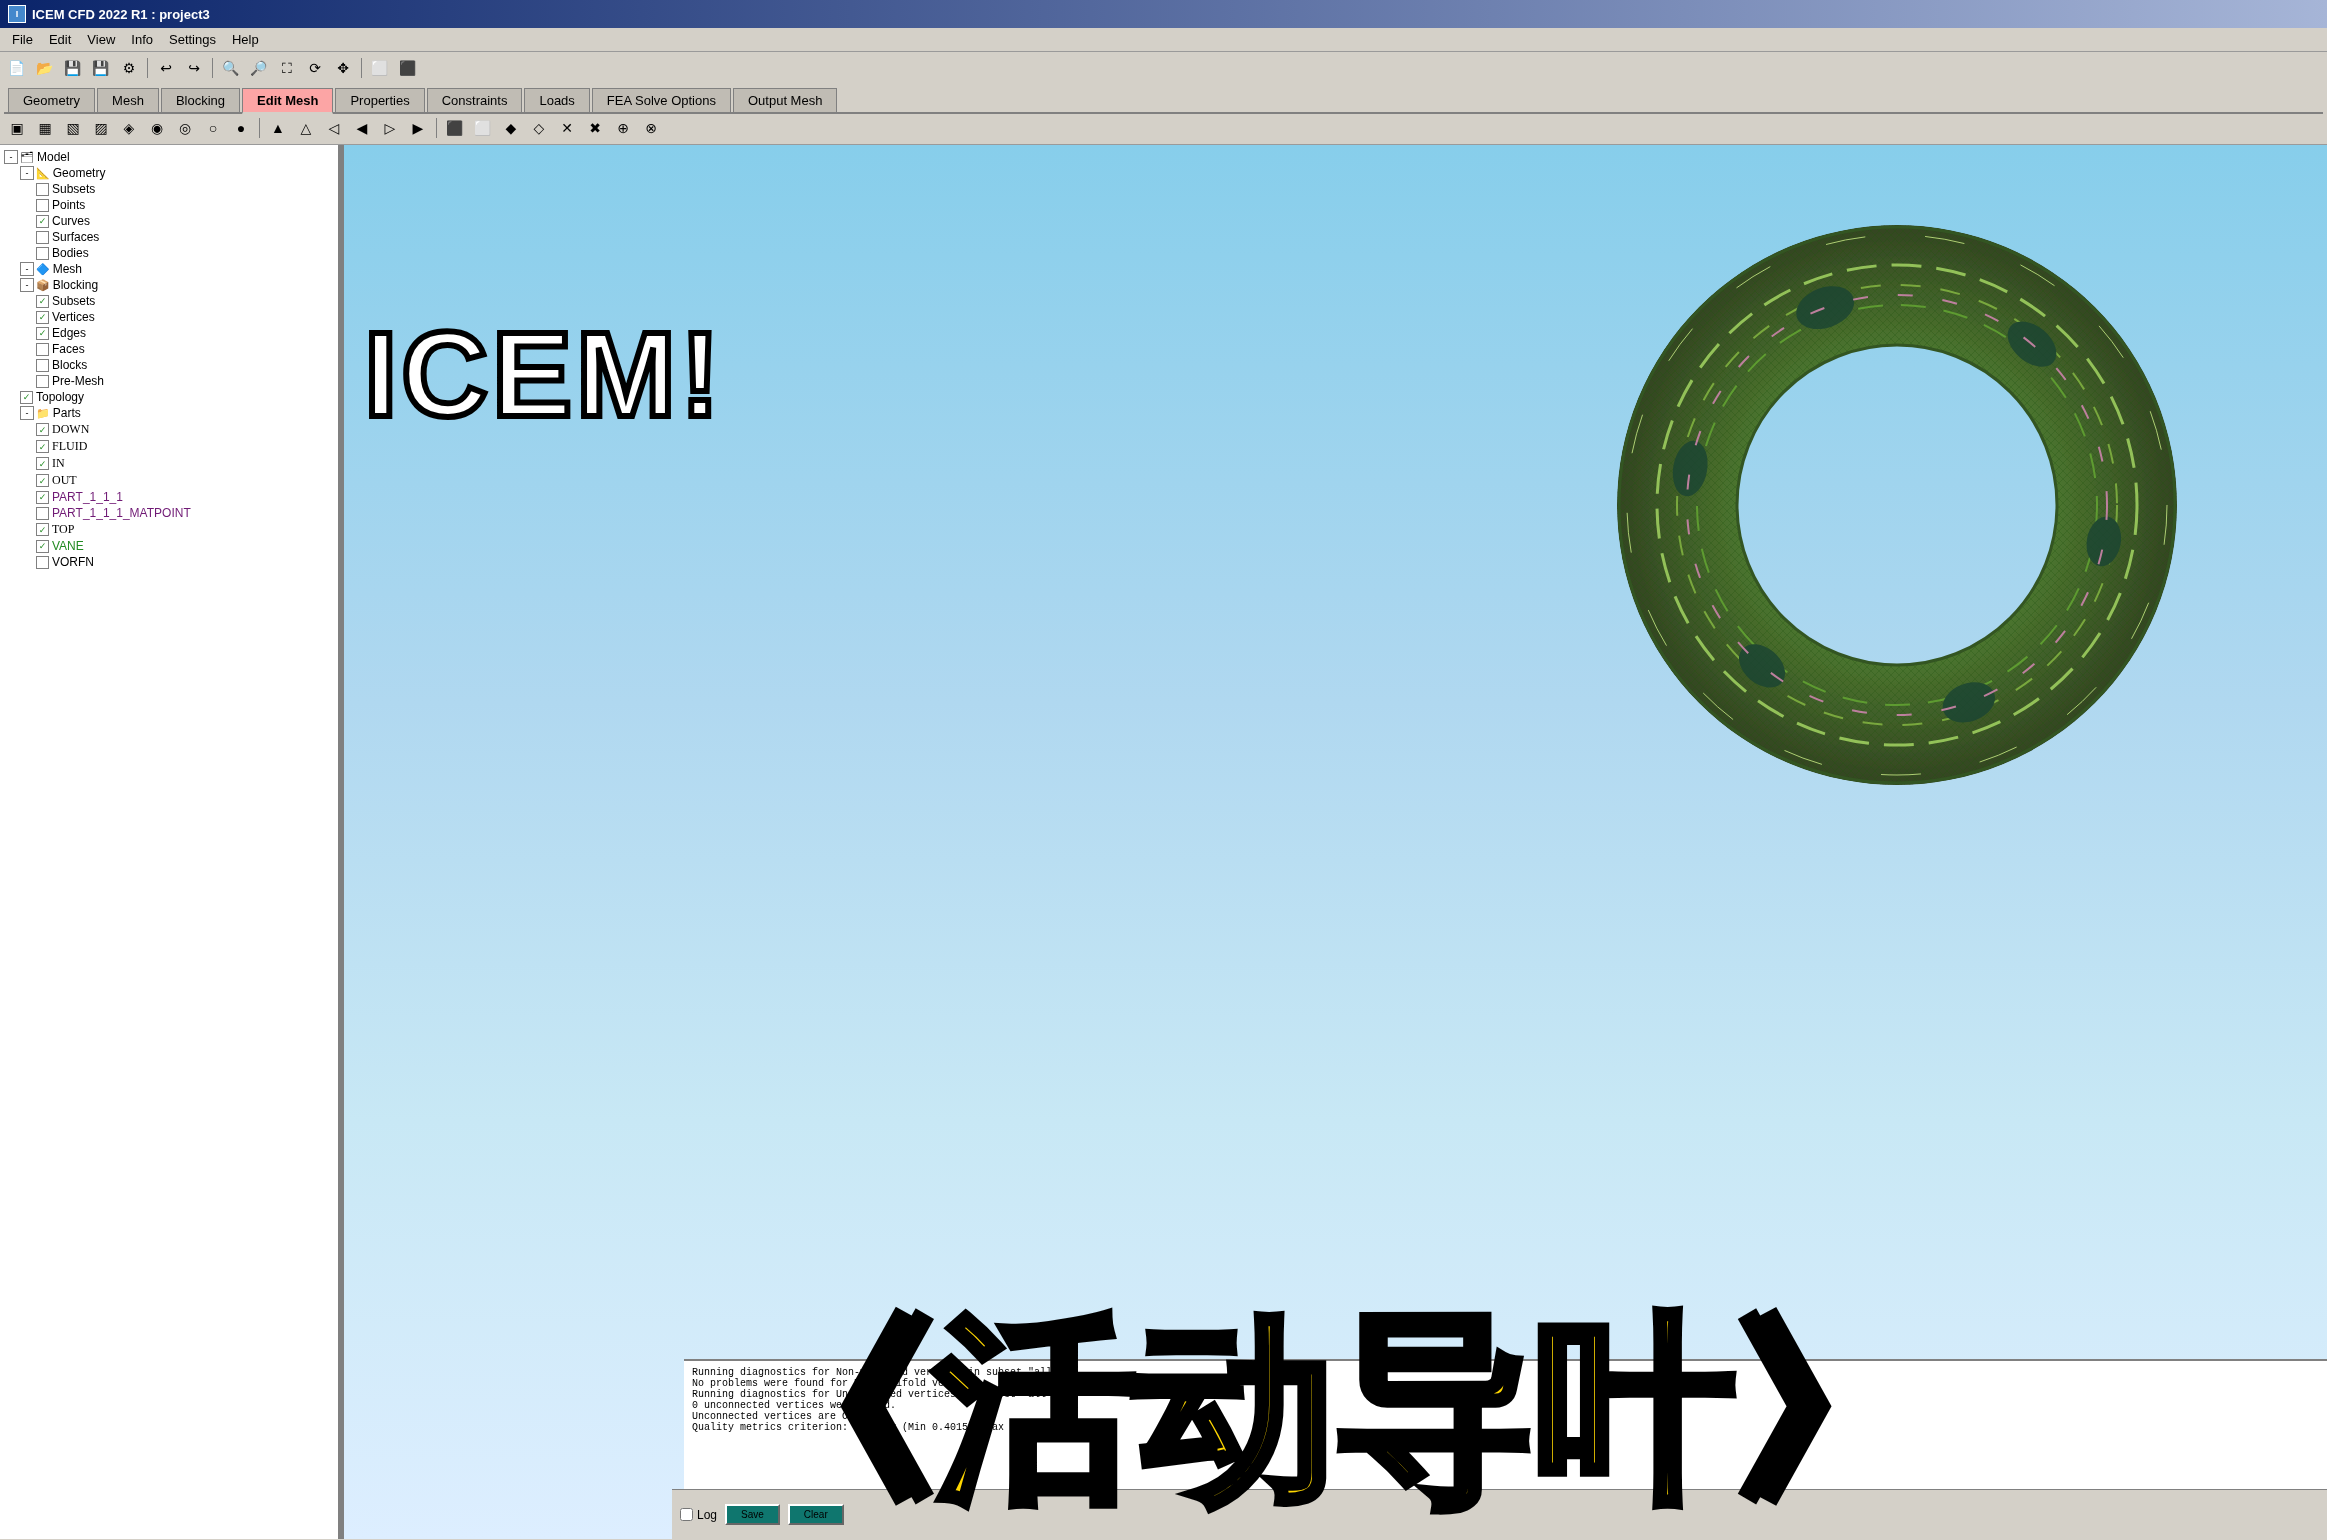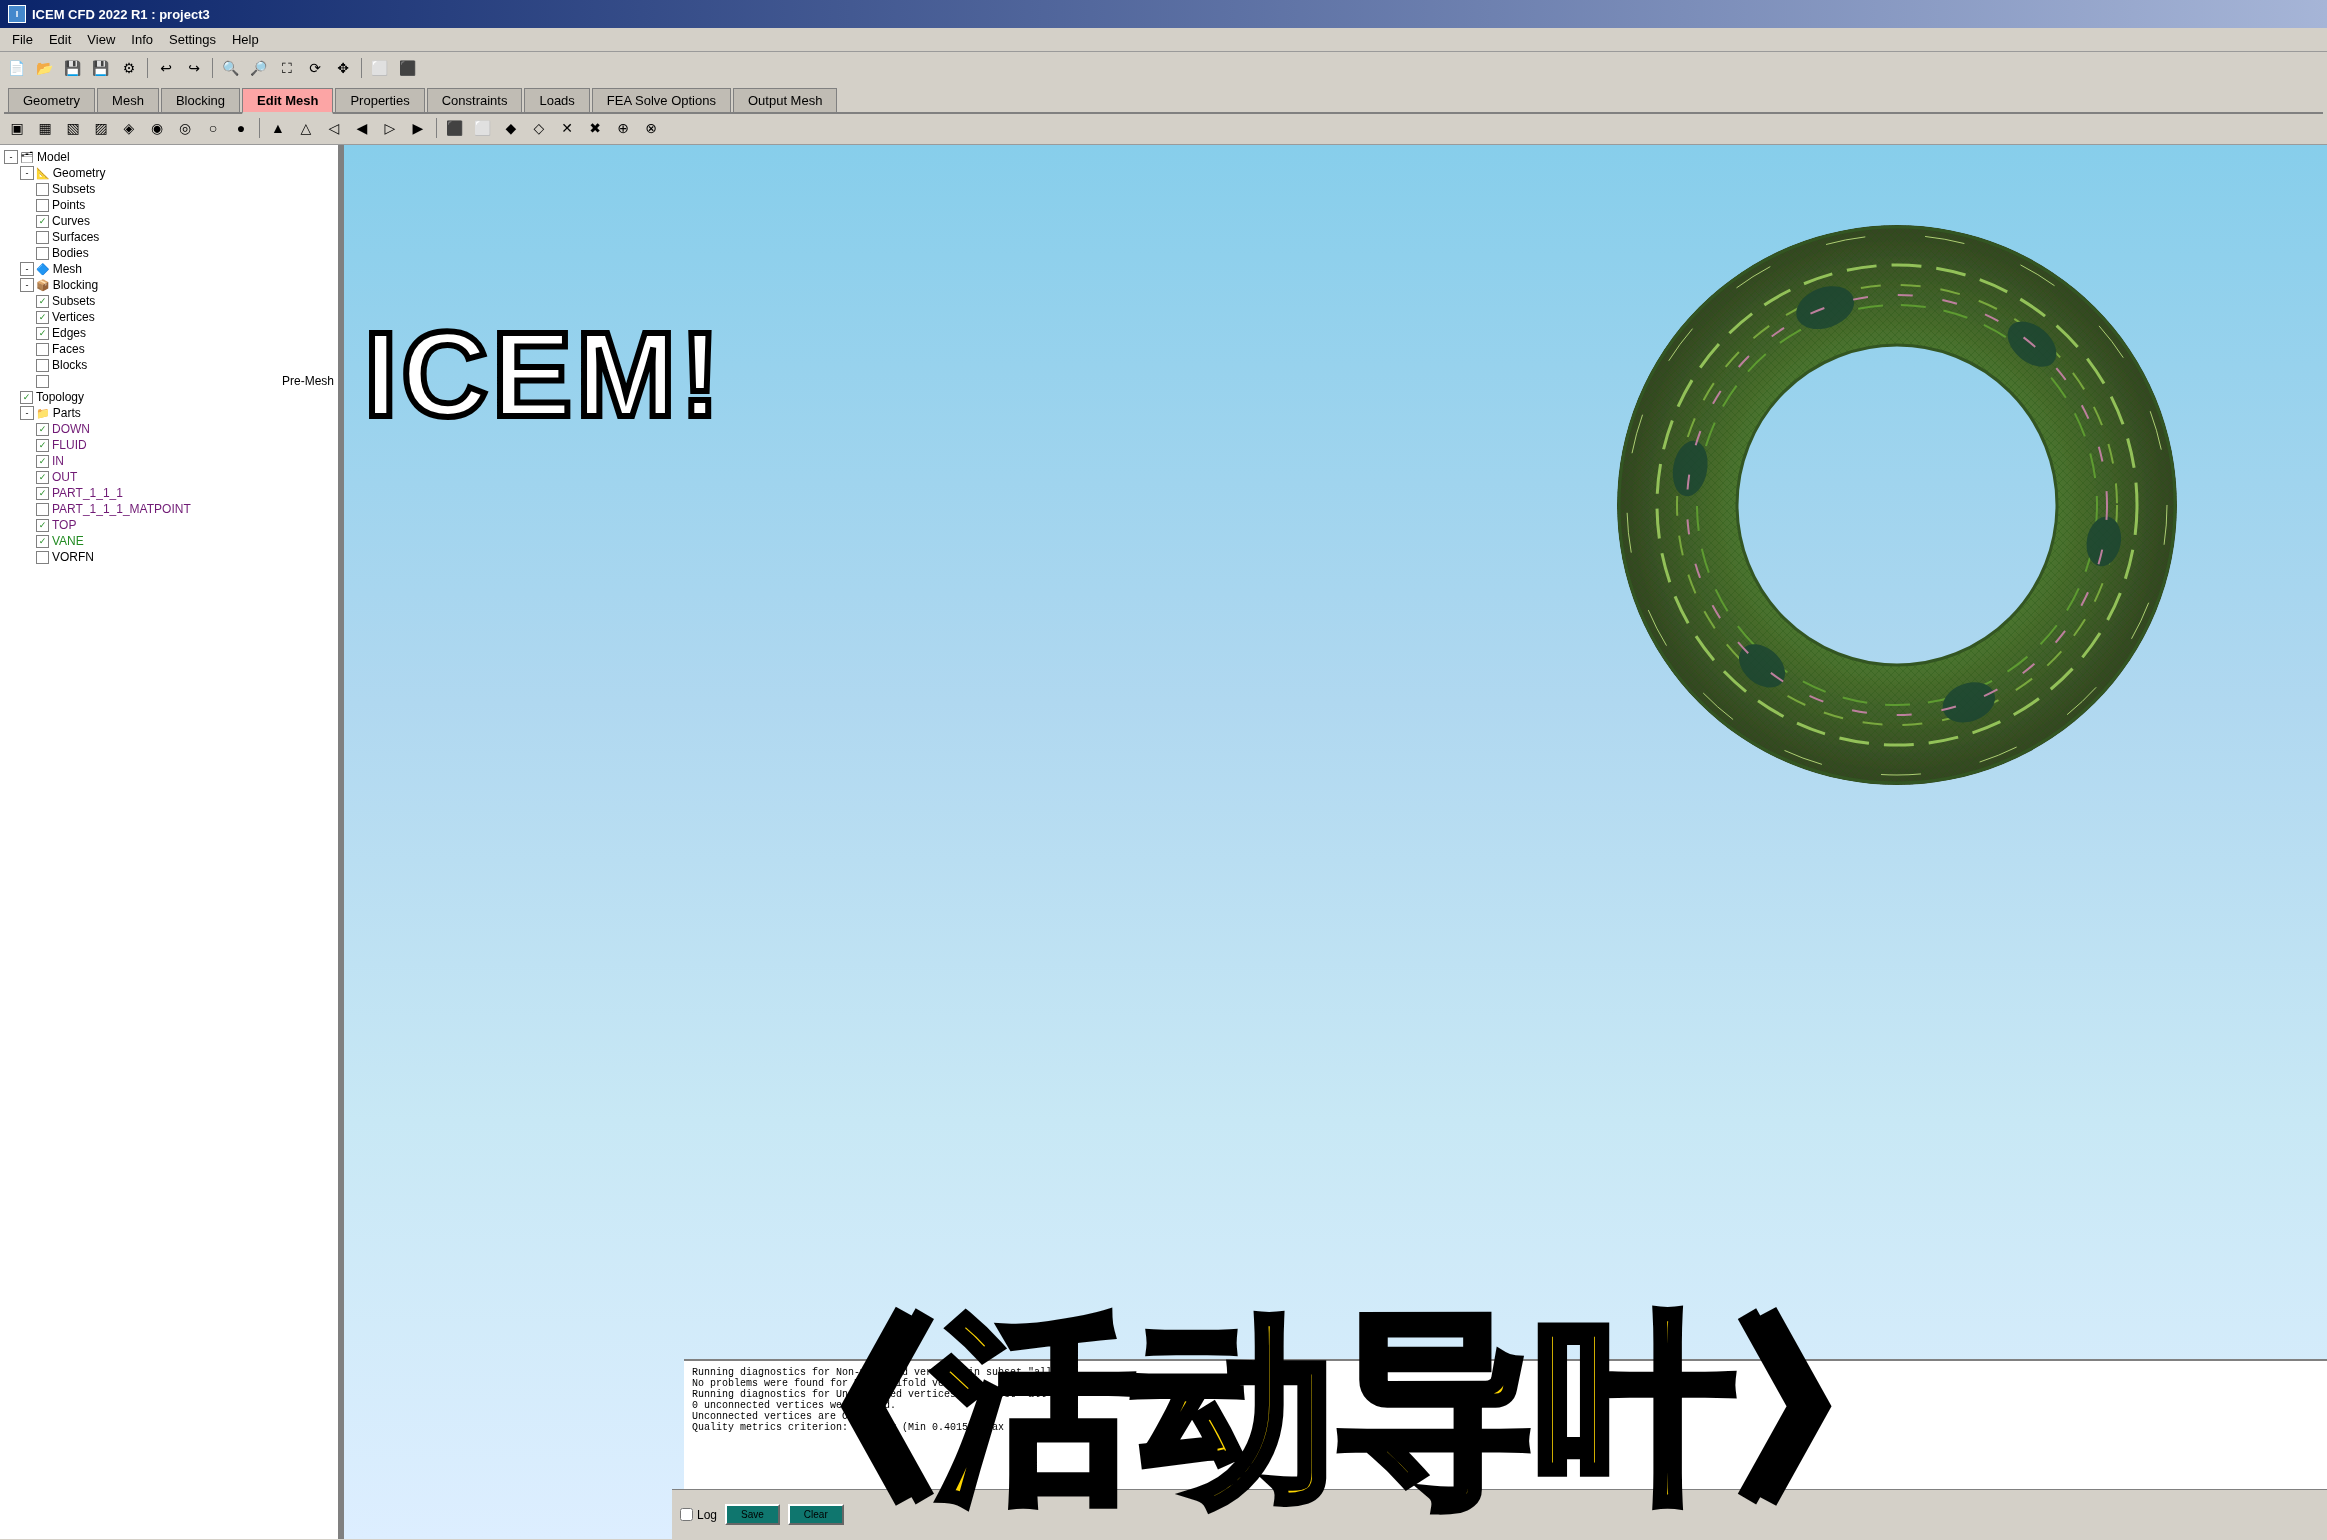--- a/index.html
+++ b/index.html
@@ -152,21 +152,21 @@
       font-size: 9px;
       margin-right: 3px;
       flex-shrink: 0;
     }
     .tree-check.checked { background: white; color: #228b22; }
     .tree-icon {
       margin-right: 3px;
       font-size: 11px;
     }
     .tree-label { font-size: 12px; }
-    .tree-label.colored-cyan { color: #701a75; }
+    .tree-label.colored-cyan { color: #000000; font-family: Liberation Serif, serif; }
     .tree-label.colored-blue { color: #701a75; }
     .tree-label.colored-green { color: #228b22; }
 
     
     #viewport {
       flex: 1;
       position: relative;
       background: linear-gradient(180deg, #87ceeb 0%, #b0d8f0 40%, #c8e8f5 70%, #ddeeff 100%);
       overflow: hidden;
     }
@@ -419,21 +419,21 @@
       <span class="tree-label">Edges</span>
     </div>
     <div class="tree-item" style="padding-left:32px;">
       <span class="tree-check"></span>
       <span class="tree-label">Faces</span>
     </div>
     <div class="tree-item" style="padding-left:32px;">
       <span class="tree-check"></span>
       <span class="tree-label">Blocks</span>
     </div>
-    <div class="tree-item" style="padding-left:32px;justify-content:space-between;">
+    <div class="tree-item" style="padding-left:32px;">
       <span class="tree-check"></span>
       <span class="tree-label">Pre-Mesh</span>
     </div>
     <div class="tree-item" style="padding-left:16px;">
       <span class="tree-check checked">✓</span>
       <span class="tree-label">Topology</span>
     </div>
 
     <div class="tree-item" style="padding-left:16px;">
       <span class="tree-expand">-</span>

